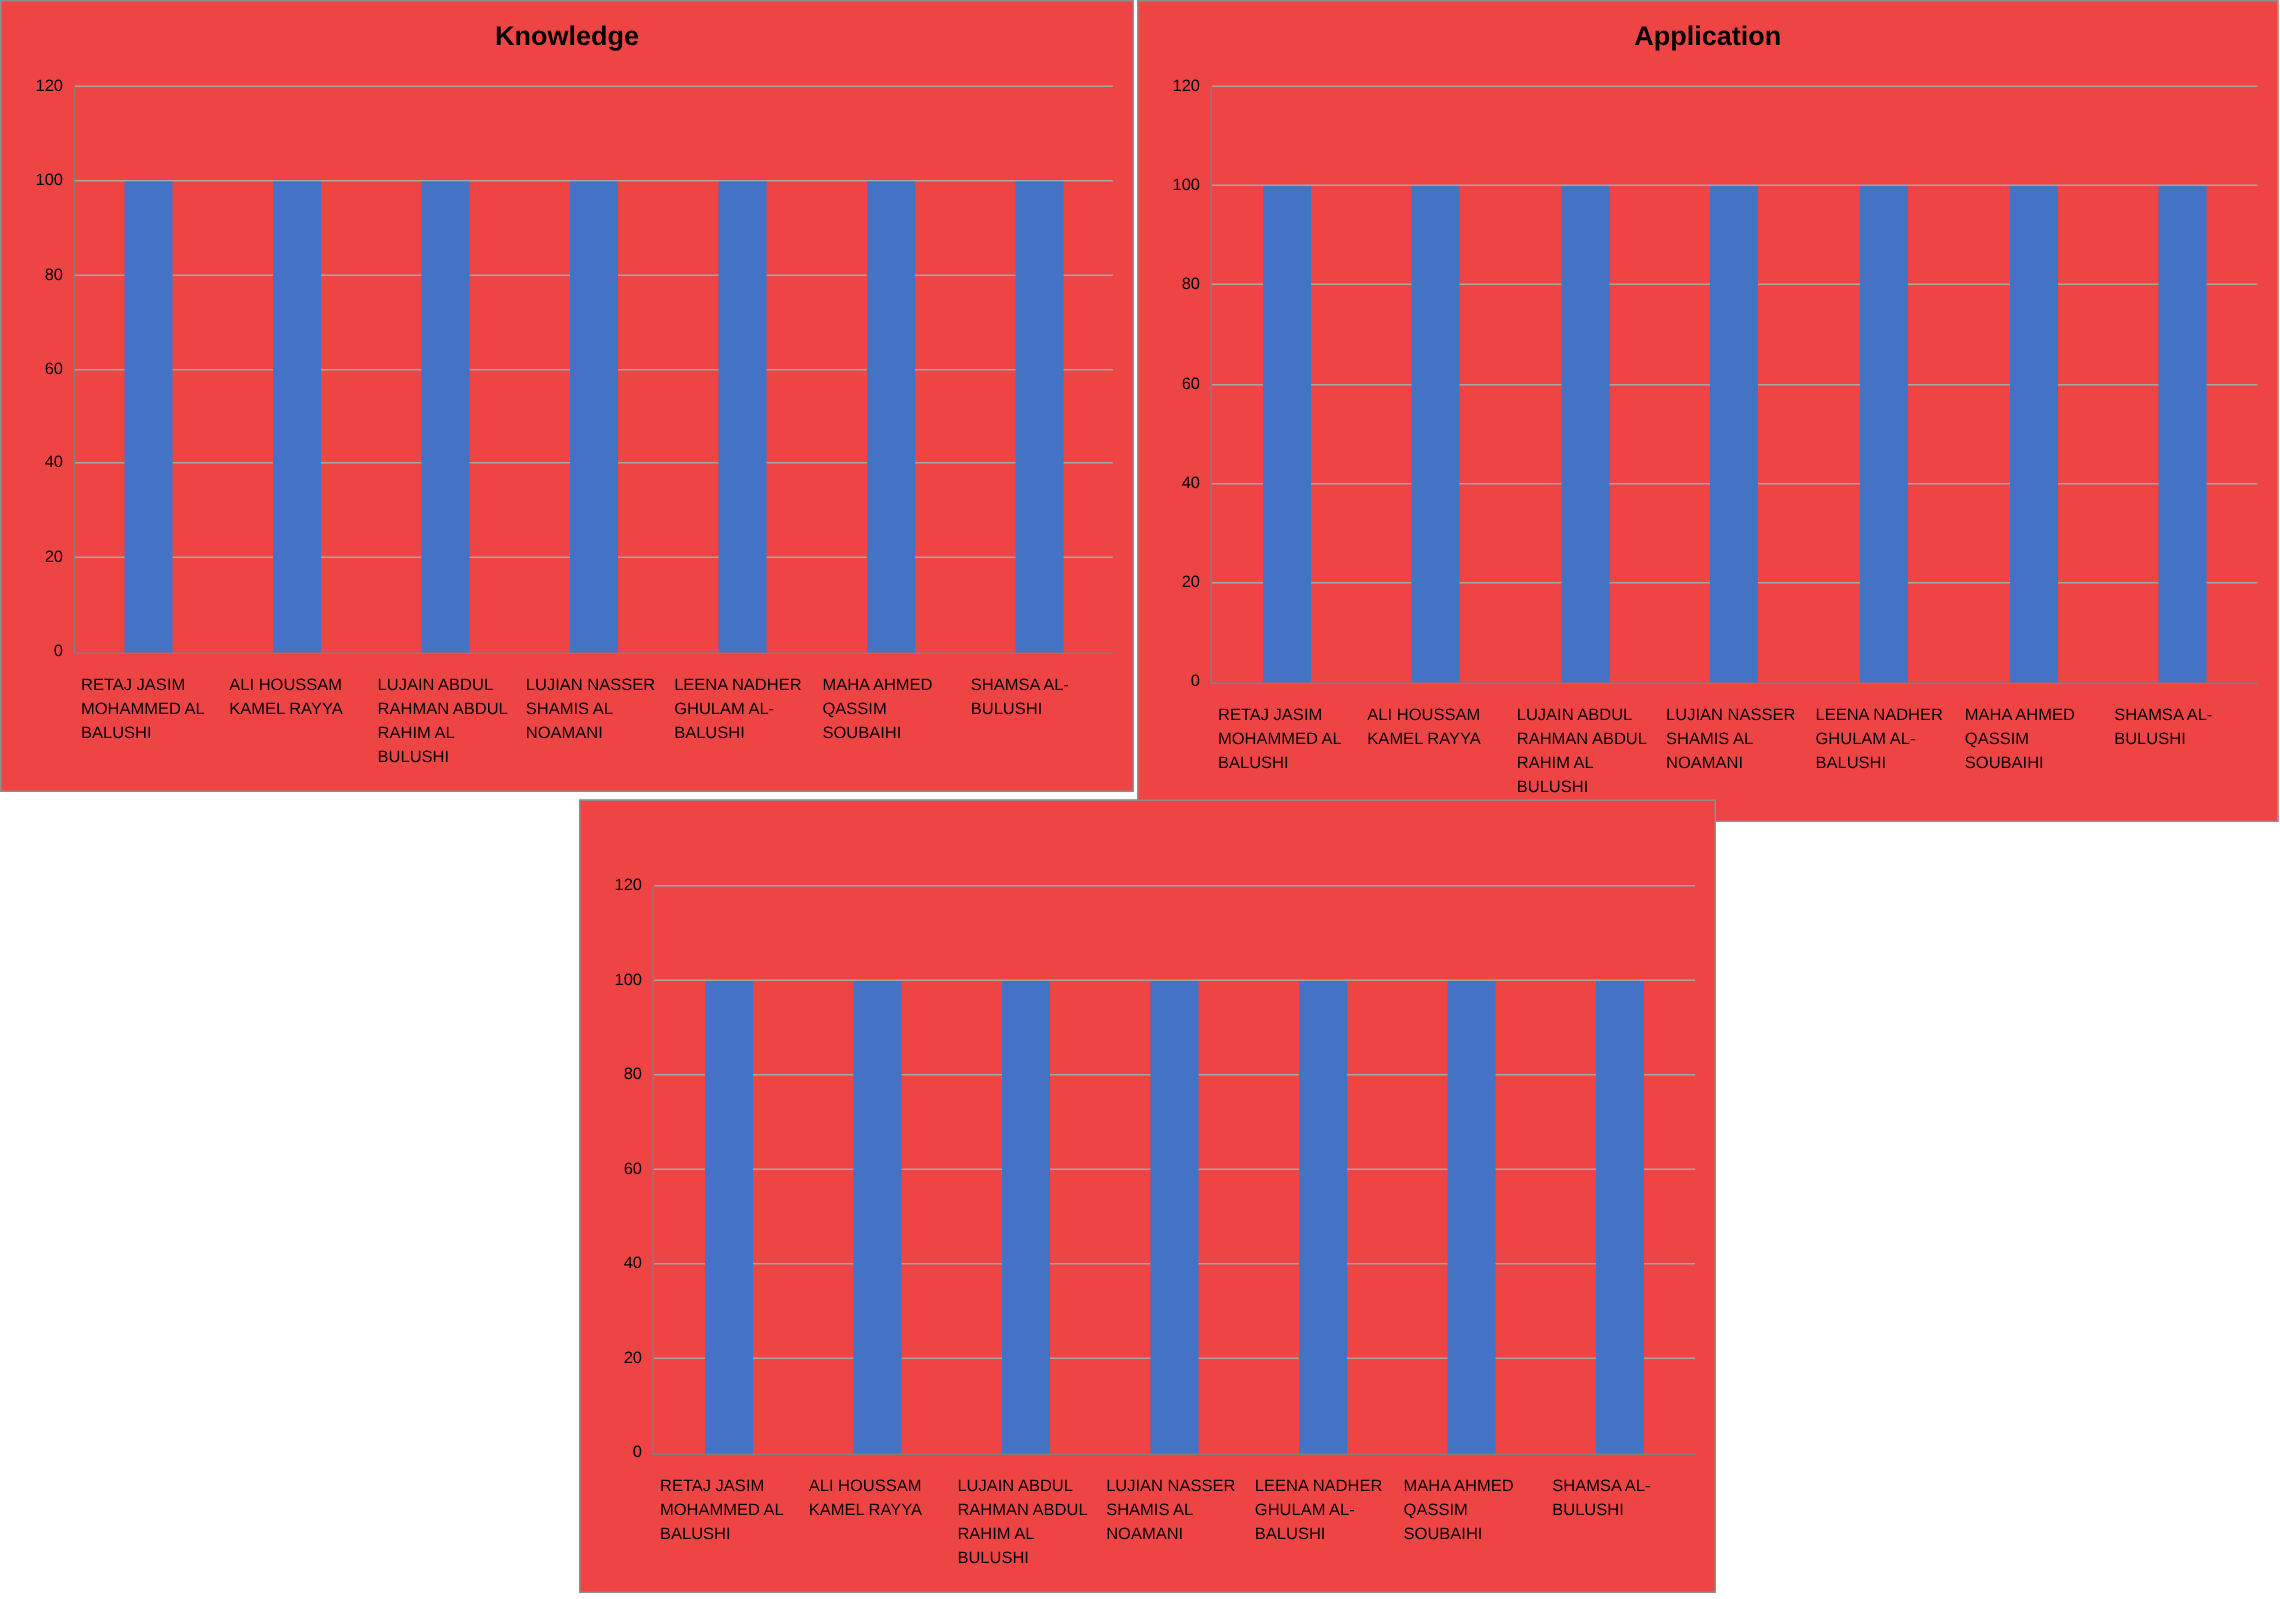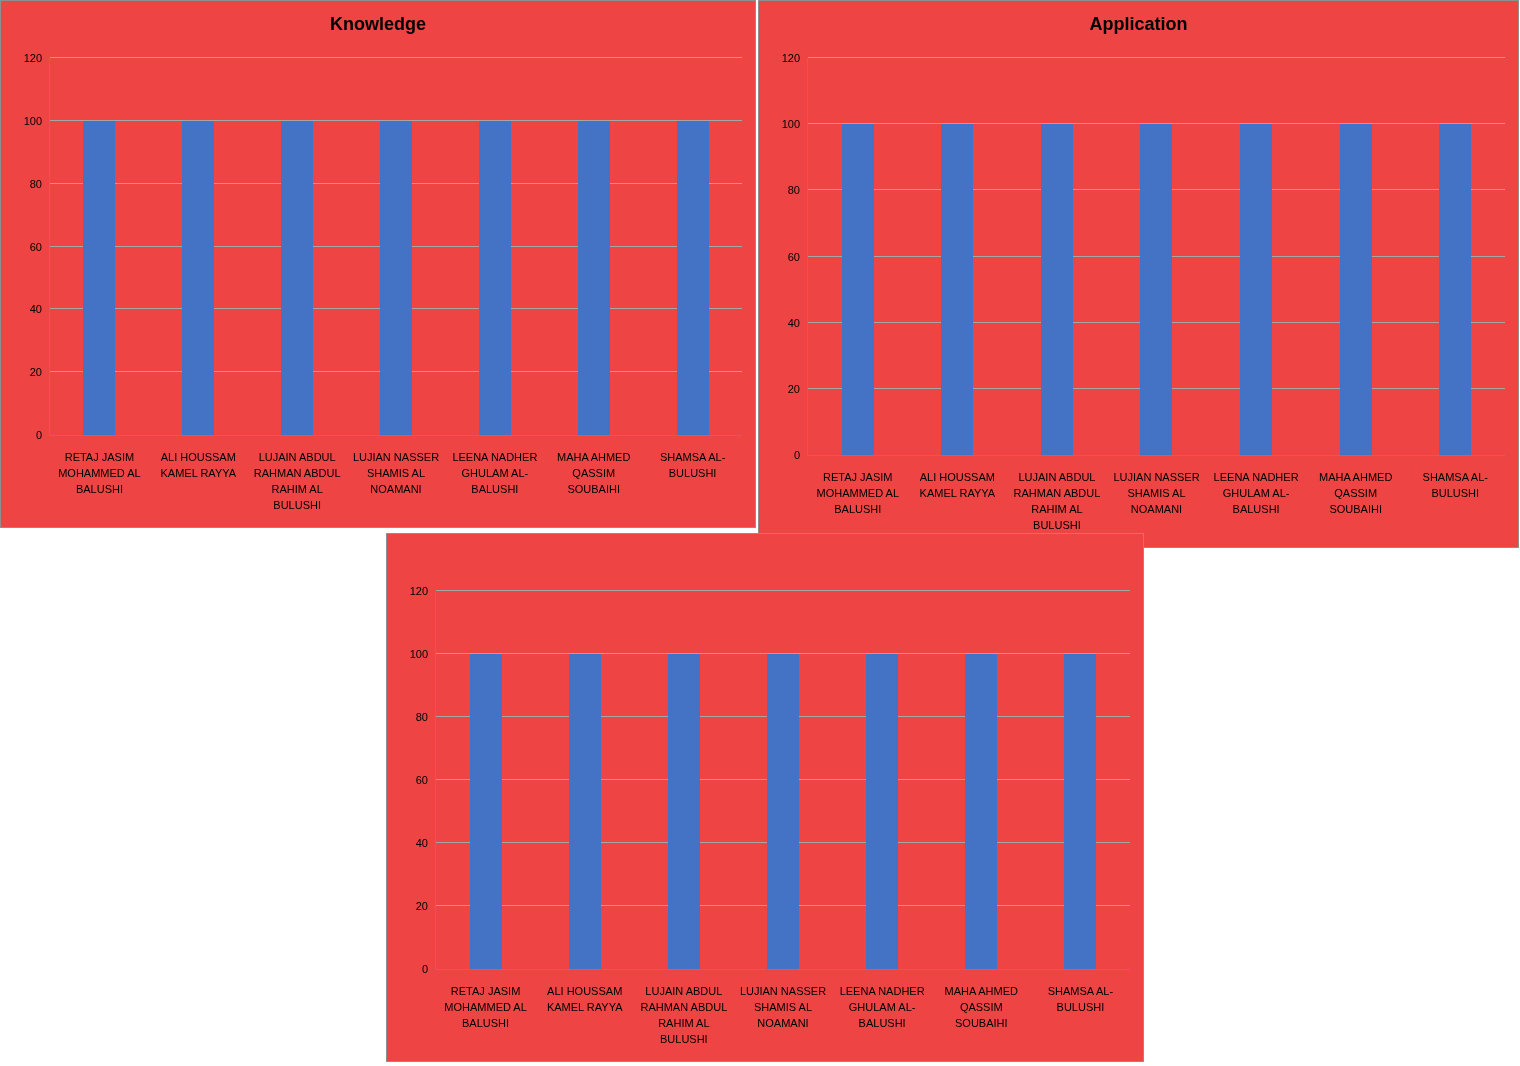--- a/index.html
+++ b/index.html
@@ -64,21 +64,21 @@
 
   .xlabels {
     position:absolute;
     top:calc(100% + 14px);
     left:0; right:0;
     display:flex;
   }
   .xlabel {
     flex:1 1 0;
     padding:0 4px;
-    text-align:center;
+    text-align:left;
     font-size:11px;
     line-height:16px;
   }
 </style>
 </head>
 <body>
 
 <div class="canvas">
 
   <section class="panel p0">

